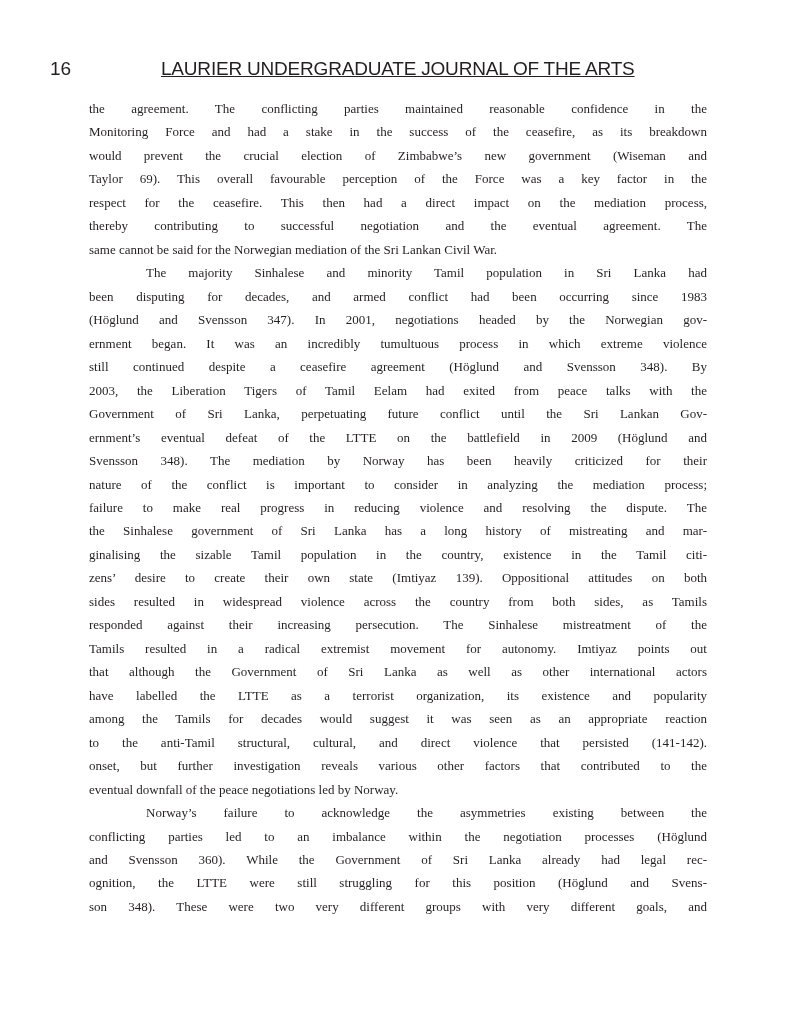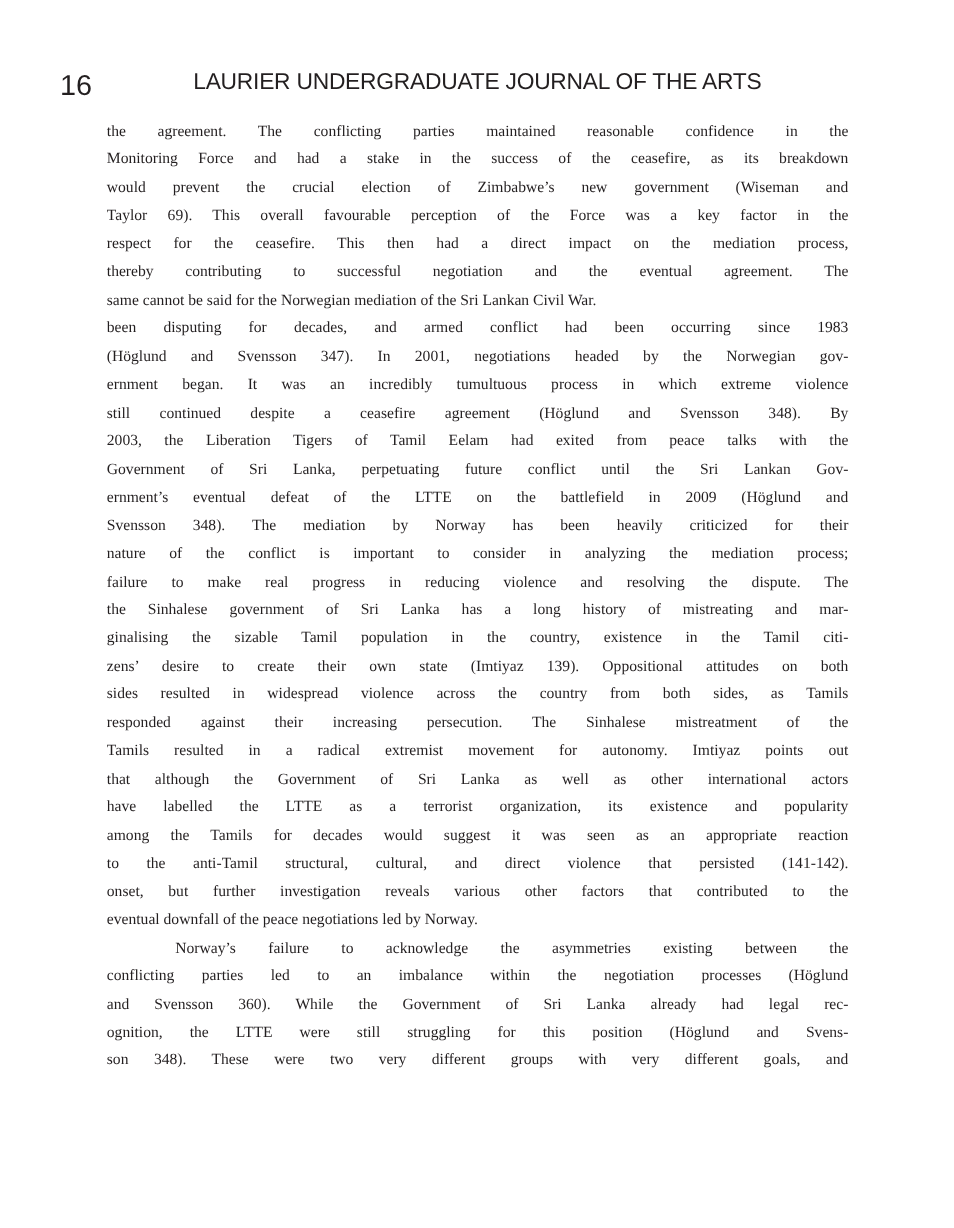--- a/index.html
+++ b/index.html
@@ -1,24 +1,24 @@
 <!DOCTYPE html>
 <html><head>
   <meta charset="utf-8">
   <style>
     html, body { margin: 0; padding: 0; background: #ffffff; }
     body { width: 795px; height: 1023px; position: relative; overflow: hidden; }
     .page-number {
       position: absolute; left: 50px; top: 58px;
-      font-family: "Liberation Sans", sans-serif; font-size: 24px; color: #231f20;
+      font-family: "Liberation Sans", sans-serif; font-size: 19px; color: #231f20;
     }
     .running-head {
       position: absolute; left: 161px; top: 58px;
       font-family: "Liberation Sans", sans-serif; font-size: 19px; color: #231f20;
-      letter-spacing: -0.2px; word-spacing: 0px;
+      letter-spacing: -0.2px; word-spacing: 0px; text-decoration: underline;
     }
     .body-text {
       position: absolute; left: 89px; top: 97px; width: 618px;
       font-family: "Liberation Serif", serif; font-size: 13px; color: #231f20;
       line-height: 23.47px;
     }
     .line {
       display: block; white-space: nowrap; text-align: justify; text-align-last: justify;
       height: 23.47px; overflow: visible;
     }
@@ -37,20 +37,21 @@
     <div>
       <span class="line">the agreement. The conflicting parties maintained reasonable confidence in the</span>
       <span class="line">Monitoring Force and had a stake in the success of the ceasefire, as its breakdown</span>
       <span class="line">would prevent the crucial election of Zimbabwe’s new government (Wiseman and</span>
       <span class="line">Taylor 69). This overall favourable perception of the Force was a key factor in the</span>
       <span class="line">respect for the ceasefire. This then had a direct impact on the mediation process,</span>
       <span class="line">thereby contributing to successful negotiation and the eventual agreement. The</span>
       <span class="line last">same cannot be said for the Norwegian mediation of the Sri Lankan Civil War.</span>
     </div>
     <div>
+      <span class="line indent">The majority Sinhalese and minority Tamil population in Sri Lanka had</span>
       <span class="line">been disputing for decades, and armed conflict had been occurring since 1983</span>
       <span class="line">(Höglund and Svensson 347). In 2001, negotiations headed by the Norwegian gov-</span>
       <span class="line">ernment began. It was an incredibly tumultuous process in which extreme violence</span>
       <span class="line">still continued despite a ceasefire agreement (Höglund and Svensson 348). By</span>
       <span class="line">2003, the Liberation Tigers of Tamil Eelam had exited from peace talks with the</span>
       <span class="line">Government of Sri Lanka, perpetuating future conflict until the Sri Lankan Gov-</span>
       <span class="line">ernment’s eventual defeat of the LTTE on the battlefield in 2009 (Höglund and</span>
       <span class="line">Svensson 348). The mediation by Norway has been heavily criticized for their</span>
       <span class="line">nature of the conflict is important to consider in analyzing the mediation process;</span>
       <span class="line">failure to make real progress in reducing violence and resolving the dispute. The</span>

